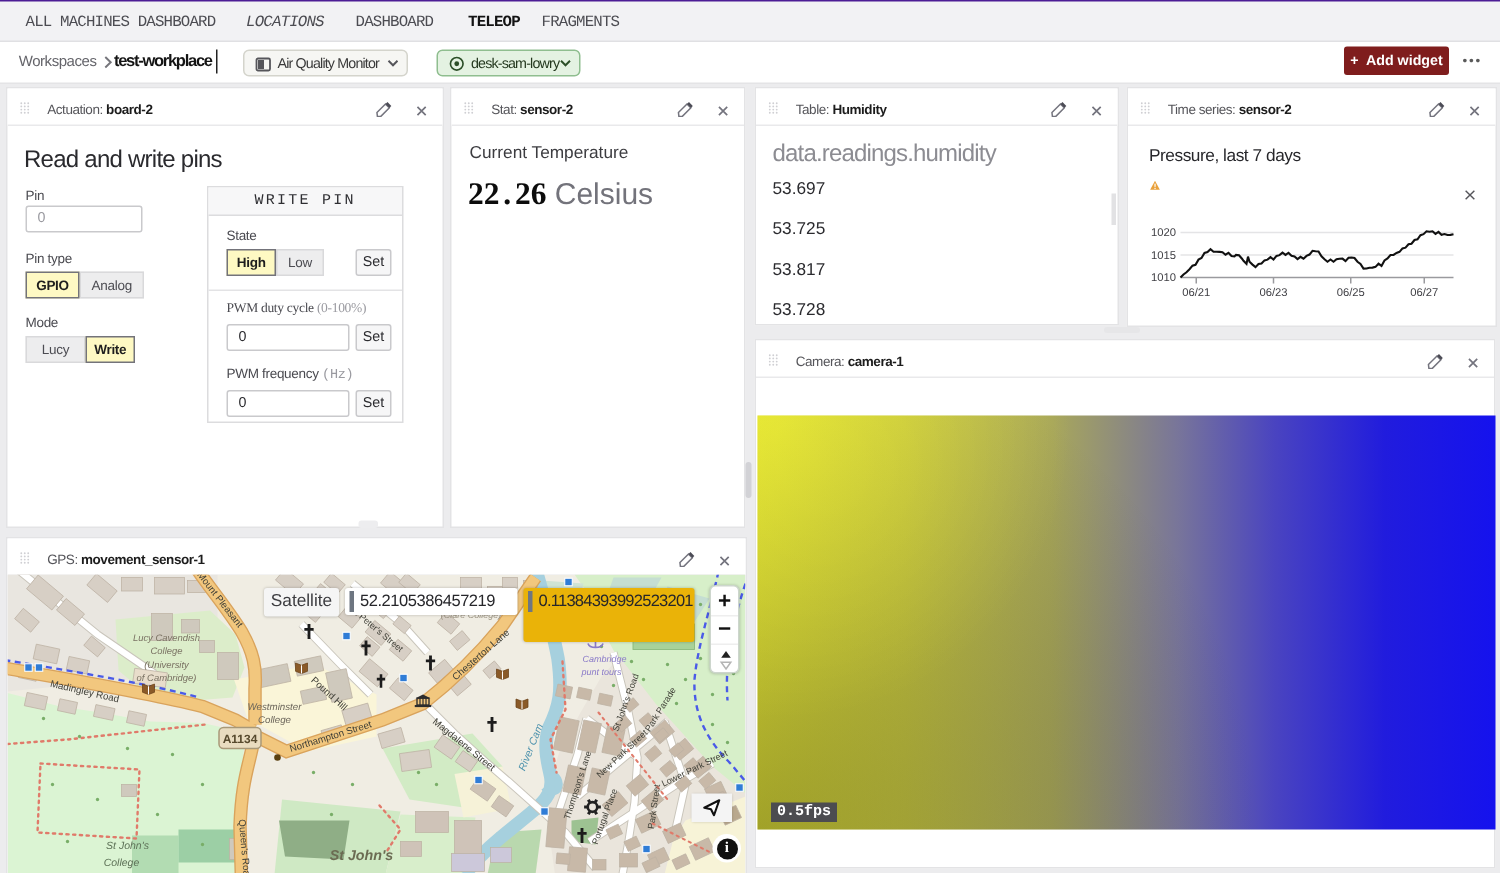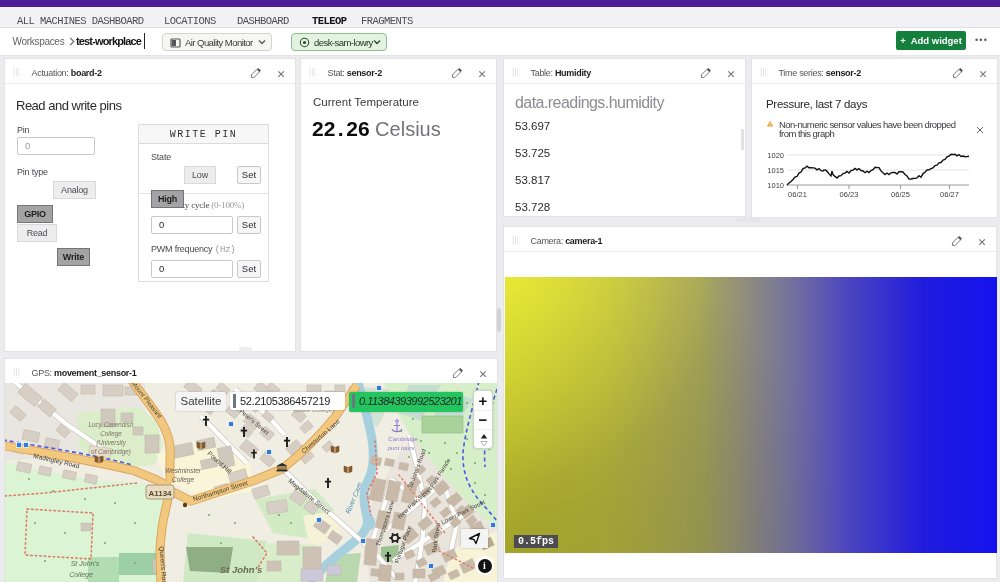--- a/index.html
+++ b/index.html
@@ -1,53 +1,53 @@
 <!DOCTYPE html>
 <html><head>
 <meta charset="utf-8">
 <style>
 * { margin:0; padding:0; box-sizing:border-box; }
 html,body { width:1000px; height:582px; overflow:hidden; font-family:"Liberation Sans",sans-serif; background:#ececee; }
 .mono { font-family:"Liberation Mono",monospace; }
 
-.topnav { position:absolute; left:0; top:0; width:1000px; height:28px; background:#f2f2f4; border-top:7px solid #4c1d95; border-bottom:1px solid #e0e0e3; }
+.topnav { position:absolute; left:0; top:0; width:1000px; height:28px; background:#f2f2f4; border-top:1px solid #4c1d95; border-bottom:1px solid #e0e0e3; }
 .topnav .item { position:absolute; top:8px; font-family:"Liberation Mono",monospace; font-size:10.5px; letter-spacing:-0.55px; color:#4c4c52; white-space:nowrap; }
 .topnav .item.act { color:#131313; font-weight:bold; }
 
 .bcbar { position:absolute; left:0; top:28px; width:1000px; height:28px; background:#ffffff; border-bottom:1px solid #e4e4e6; }
 .bc-ws { position:absolute; left:12.5px; top:7.5px; font-size:10px; letter-spacing:-0.3px; color:#64646a; }
 .bc-name { position:absolute; left:76px; top:6.5px; font-size:11px; letter-spacing:-0.85px; font-weight:bold; color:#141414; }
 .bc-cursor { position:absolute; left:144px; top:5px; width:1.3px; height:16px; background:#222; }
 .pill { position:absolute; top:5px; height:18px; border-radius:4px; font-size:9.5px; letter-spacing:-0.55px; display:flex; align-items:center; white-space:nowrap; }
 .pill1 { left:162px; width:110px; background:#f6f6f3; border:1px solid #d4d4cc; color:#3a3a3a; }
 .pill2 { left:291px; width:96px; background:#e4f2e2; border:1px solid #8fbe8f; color:#24381f; }
 .pill svg { margin:0 4px 0 7px; }
 .pill .chev { margin-left:auto; margin-right:5px; }
-.addw { position:absolute; left:896px; top:3px; width:70px; height:19px; background:#15803d; border-radius:2px; color:#fff; font-size:9.5px; font-weight:bold; text-align:center; line-height:19px; white-space:nowrap; }
+.addw { position:absolute; left:896px; top:3px; width:70px; height:19px; background:#7f1d1d; border-radius:2px; color:#fff; font-size:9.5px; font-weight:bold; text-align:center; line-height:19px; white-space:nowrap; }
 .dots3 { position:absolute; left:975px; top:7px; font-size:9px; color:#5a5a5a; letter-spacing:1.2px; }
 
 .card { position:absolute; background:#fff; border:1px solid #e3e3e5; }
 .chead { position:absolute; left:0; top:0; right:0; height:25px; border-bottom:1px solid #e9e9eb; background:#fff; }
 .chead .ttl { position:absolute; left:26.5px; top:8.5px; font-size:9px; letter-spacing:-0.3px; color:#55555a; white-space:nowrap; }
 .chead .ttl b { color:#1c1c1c; }
 .drag { position:absolute; left:7.5px; top:9px; width:7px; height:8px; }
 .hicons { position:absolute; top:5px; right:8px; }
 
 .lbl { position:absolute; font-size:9px; letter-spacing:-0.2px; color:#4a4a50; white-space:nowrap; }
 .inp { position:absolute; background:#fff; border:1px solid #c9c9cc; border-radius:2px; font-size:9.5px; color:#9a9aa0; line-height:16px; padding-left:7px; }
 .tbtn { position:absolute; font-size:9px; letter-spacing:-0.2px; text-align:center; }
-.tbtn.on { background:#a3a3a3; border:1px solid #73737a; color:#1e1e1e; font-weight:bold; z-index:2;margin-top:24px; }
+.tbtn.on { background:#fef9c3; border:1px solid #73737a; color:#1e1e1e; font-weight:bold; z-index:2; }
 .tbtn.off { background:#ededee; border:1px solid #d9d9db; color:#4c4c52; }
 .setbtn { position:absolute; background:#f6f6f7; border:1px solid #c9c9cc; border-radius:2px; font-size:9.5px; color:#2c2c30; text-align:center; }
 </style>
 </head>
 <body>
 <div class="topnav">
   <span class="item" style="left:17px;">ALL MACHINES DASHBOARD</span>
-  <span class="item" style="left:164px;">LOCATIONS</span>
+  <span class="item" style="left:164px;font-style:italic;">LOCATIONS</span>
   <span class="item" style="left:237px;">DASHBOARD</span>
   <span class="item act" style="left:312px;">TELEOP</span>
   <span class="item" style="left:361px;">FRAGMENTS</span>
 </div>
 <div class="bcbar">
   <span class="bc-ws">Workspaces</span>
   <svg style="position:absolute; left:69px; top:9px;" width="6" height="9" viewBox="0 0 6 9">
       <path d="M1.2 1 L4.8 4.5 L1.2 8" stroke="#76767c" stroke-width="1.3" fill="none"></path>
     </svg>
   <span class="bc-name">test-workplace</span>
@@ -94,28 +94,28 @@
           <circle cx="6.1" cy="8.1" r="0.7"></circle>
         </g>
       </svg>
     <span class="ttl">Actuation: <b>board-2</b></span>
     <svg class="hicons" width="40" height="14" viewBox="0 0 40 14">
         <path d="M4.6 13.6 L4.3 11 L10 5.3 L12.6 7.9 L6.9 13.6 Z" stroke="#74747e" stroke-width="1" fill="none"></path>
         <path d="M10 5.3 L11.3 4 L13.9 6.6 L12.6 7.9 Z" fill="#4c4c56"></path>
         <path d="M31.3 7.3 l5.5 5.5 M36.8 7.3 l-5.5 5.5" stroke="#74747e" stroke-width="1.15"></path>
       </svg>
   </div>
-  <div style="position:absolute; left:11px; top:39px; font-size:13px; letter-spacing:-0.5px; color:#2a2a2e;">Read and write pins</div>
+  <div style="position:absolute; left:11px; top:39px; font-size:16px; letter-spacing:-0.5px; color:#2a2a2e;">Read and write pins</div>
   <span class="lbl" style="left:12px; top:66px;">Pin</span>
   <span class="inp" style="left:12px; top:78px; width:78px; height:18px;">0</span>
   <span class="lbl" style="left:12px; top:108px;">Pin type</span>
   <span class="tbtn on" style="left:12px; top:122px; width:36px; height:18px; line-height:16px;">GPIO</span>
   <span class="tbtn off" style="left:48px; top:122px; width:43px; height:18px; line-height:16px;">Analog</span>
   <span class="lbl" style="left:12px; top:151px;">Mode</span>
-  <span class="tbtn off" style="left:12px; top:165px; width:40px; height:18px; line-height:16px;">Read</span>
+  <span class="tbtn off" style="left:12px; top:165px; width:40px; height:18px; line-height:16px;">Lucy</span>
   <span class="tbtn on" style="left:52px; top:165px; width:33px; height:18px; line-height:16px;">Write</span>
 
   <div style="position:absolute; left:133px; top:65px; width:131px; height:158px; border:1px solid #dcdcde;">
     <div class="mono" style="position:absolute; left:0; top:0; width:100%; height:19px; background:#f7f7f8; border-bottom:1px solid #dcdcde; font-size:10px; letter-spacing:1.5px; color:#2e2e32; text-align:center; line-height:19px;">WRITE PIN</div>
     <span class="lbl" style="left:12px; top:27px;">State</span>
     <span class="tbtn on" style="left:12px; top:41px; width:33px; height:18px; line-height:16px;">High</span>
     <span class="tbtn off" style="left:45px; top:41px; width:32px; height:18px; line-height:16px;">Low</span>
     <span class="setbtn" style="left:98px; top:41px; width:24px; height:18px; line-height:16px;">Set</span>
     <div style="position:absolute; left:0; top:68px; width:100%; height:1px; background:#e3e3e5;"></div>
     <span class="lbl" style="left:12px; top:75px;font-family:Liberation Serif, serif;">PWM duty cycle <span style="color:#9a9aa0;">(0-100%)</span></span>
@@ -146,21 +146,21 @@
         </g>
       </svg>
     <span class="ttl">Stat: <b>sensor-2</b></span>
     <svg class="hicons" width="40" height="14" viewBox="0 0 40 14">
         <path d="M4.6 13.6 L4.3 11 L10 5.3 L12.6 7.9 L6.9 13.6 Z" stroke="#74747e" stroke-width="1" fill="none"></path>
         <path d="M10 5.3 L11.3 4 L13.9 6.6 L12.6 7.9 Z" fill="#4c4c56"></path>
         <path d="M31.3 7.3 l5.5 5.5 M36.8 7.3 l-5.5 5.5" stroke="#74747e" stroke-width="1.15"></path>
       </svg>
   </div>
   <div style="position:absolute; left:12px; top:37px; font-size:11.5px; color:#3c3c40;">Current Temperature</div>
-  <div style="position:absolute; left:11px; top:58px;"><span style="font-size:21px; font-weight:bold; color:#0c0c0c;">22<span style="padding:0 2.5px;">.</span>26</span><span style="font-size:20px; color:#73737b;"> Celsius</span></div>
+  <div style="position:absolute; left:11px; top:58px;"><span style="font-size:21px; font-weight:bold; color:#0c0c0c;font-family:Liberation Serif, serif;">22<span style="padding:0 2.5px;">.</span>26</span><span style="font-size:20px; color:#73737b;"> Celsius</span></div>
 </div>
 
 <div class="card" style="left:503px; top:58px; width:243px; height:159px;">
   <div class="chead">
     <svg class="drag" width="7" height="9" viewBox="0 0 7 9">
         <g fill="#cfcfd3">
           <circle cx="0.9" cy="0.9" r="0.7"></circle>
           <circle cx="3.5" cy="0.9" r="0.7"></circle>
           <circle cx="6.1" cy="0.9" r="0.7"></circle>
           <circle cx="0.9" cy="3.3" r="0.7"></circle>
@@ -213,21 +213,20 @@
         <path d="M10 5.3 L11.3 4 L13.9 6.6 L12.6 7.9 Z" fill="#4c4c56"></path>
         <path d="M31.3 7.3 l5.5 5.5 M36.8 7.3 l-5.5 5.5" stroke="#74747e" stroke-width="1.15"></path>
       </svg>
   </div>
   <div style="position:absolute; left:14px; top:39px; font-size:11.5px; letter-spacing:-0.3px; color:#27272b;">Pressure, last 7 days</div>
   <svg style="position:absolute; left:14px; top:61px;" width="8" height="7" viewBox="0 0 14 13">
       <path d="M7 1 L13 12 L1 12 Z" fill="#e9a13b"></path>
       <rect x="6.3" y="4.5" width="1.5" height="4" fill="#fff"></rect>
       <rect x="6.3" y="9.6" width="1.5" height="1.6" fill="#fff"></rect>
     </svg>
-  <div style="position:absolute; left:27px; top:60.5px; width:210px; font-size:9.5px; letter-spacing:-0.55px; line-height:9.5px; color:#3b3b40;">Non-numeric sensor values have been dropped<br>from this graph</div>
   <svg style="position:absolute; left:224px; top:67px;" width="8" height="8" viewBox="0 0 11 11">
       <path d="M1.5 1.5 l8 8 M9.5 1.5 l-8 8" stroke="#55555a" stroke-width="1.3"></path>
     </svg>
   <svg style="position:absolute; left:0px; top:88px;" width="245" height="66" viewBox="0 0 245 66">
     <g font-family="Liberation Sans" font-size="7.5" fill="#3f3f44" text-anchor="end">
       <text x="32" y="10.5">1020</text>
         <text x="32" y="25.5">1015</text>
         <text x="32" y="40.5">1010</text>
     </g>
     <g stroke="#e4e4e6" stroke-width="1">
@@ -615,21 +614,21 @@
           <rect x="371.5" y="2.5" width="5" height="5" fill="#2f7cd6" stroke="#fff" stroke-width="0.7"></rect>
           <rect x="485.5" y="139.5" width="5" height="5" fill="#2f7cd6" stroke="#fff" stroke-width="0.7"></rect>
         </g>
   </svg>
   
   <div style="position:absolute; left:171px; top:9px; width:50px; height:19px; background:#f5f5f5; border-radius:2px; box-shadow:0 0 2px rgba(0,0,0,0.25); font-size:11.5px; color:#3c3c40; text-align:center; line-height:19px;">Satellite</div>
   <div style="position:absolute; left:225px; top:9px; width:115px; height:18px; background:#fff; border-radius:2px; box-shadow:0 0 2px rgba(0,0,0,0.25);">
         <span style="position:absolute; left:3px; top:2px; width:3px; height:14px; background:#6e7681;"></span>
         <span style="position:absolute; left:10px; top:2.5px; font-size:11px; letter-spacing:-0.3px; color:#26262a;">52.2105386457219</span>
       </div>
-  <div style="position:absolute; left:344px; top:9px; width:114px; height:20px; background:#22c55e; border-radius:2px; box-shadow:0 0 2px rgba(0,0,0,0.25);font-style:italic;">
+  <div style="position:absolute; left:344px; top:9px; width:114px; height:36px; background:#eab308; border-radius:2px; box-shadow:0 0 2px rgba(0,0,0,0.25);">
         <span style="position:absolute; left:3px; top:2px; width:3px; height:14px; background:#6e7681;"></span>
         <span style="position:absolute; left:10px; top:2.5px; font-size:11px; letter-spacing:-0.5px; color:#26262a;">0.11384393992523201</span>
       </div>
   <div style="position:absolute; left:468px; top:7px; width:20px; height:59px; background:#fff; border-radius:4px; border:1px solid #cdd6cd; box-shadow:0 0 2px rgba(0,0,0,0.2);">
     <div style="position:absolute; left:0; top:0; width:100%; height:20px; border-bottom:1px solid #eee; text-align:center; font-size:15px; font-weight:bold; color:#111; line-height:19px;">+</div>
     <div style="position:absolute; left:0; top:20px; width:100%; height:19px; border-bottom:1px solid #eee; text-align:center; font-size:15px; font-weight:bold; color:#111; line-height:17px;">−</div>
     <svg style="position:absolute; left:4px; top:42px;" width="12" height="14" viewBox="0 0 12 14">
           <path d="M6 1 L9.2 5.5 L2.8 5.5 Z" fill="#222"></path>
           <path d="M6 13 L9.2 8.5 L2.8 8.5 Z" fill="none" stroke="#b5b5b5" stroke-width="1"></path>
         </svg>

